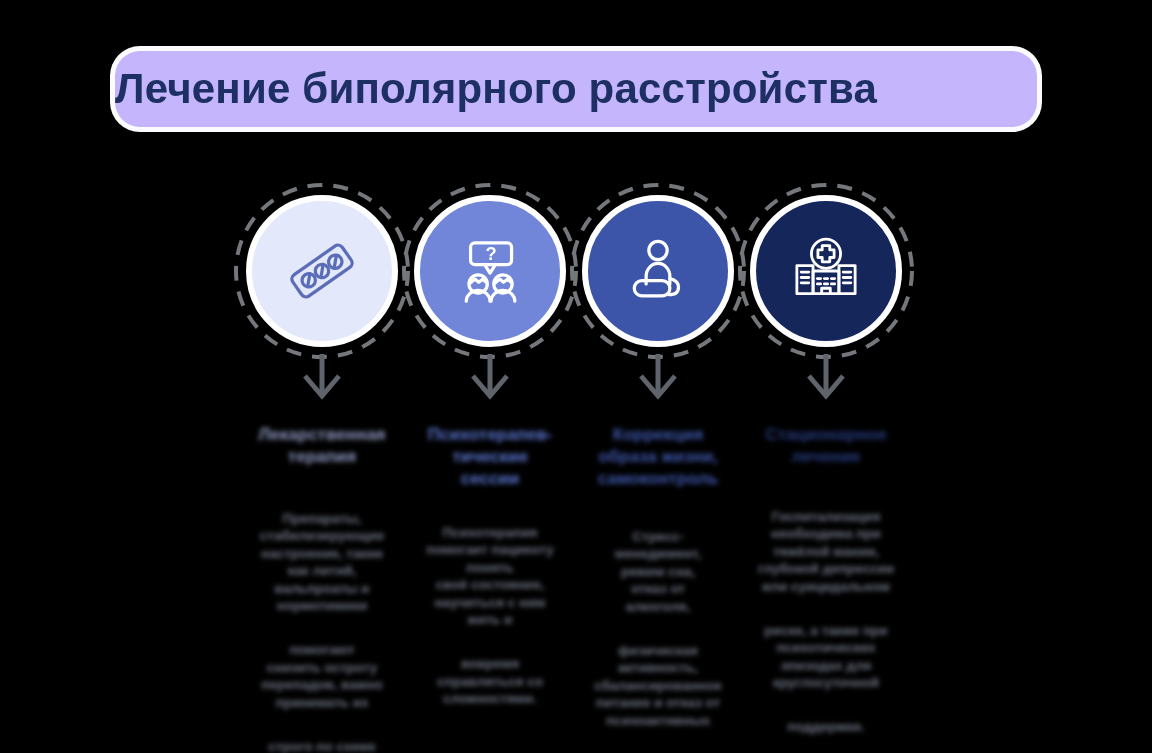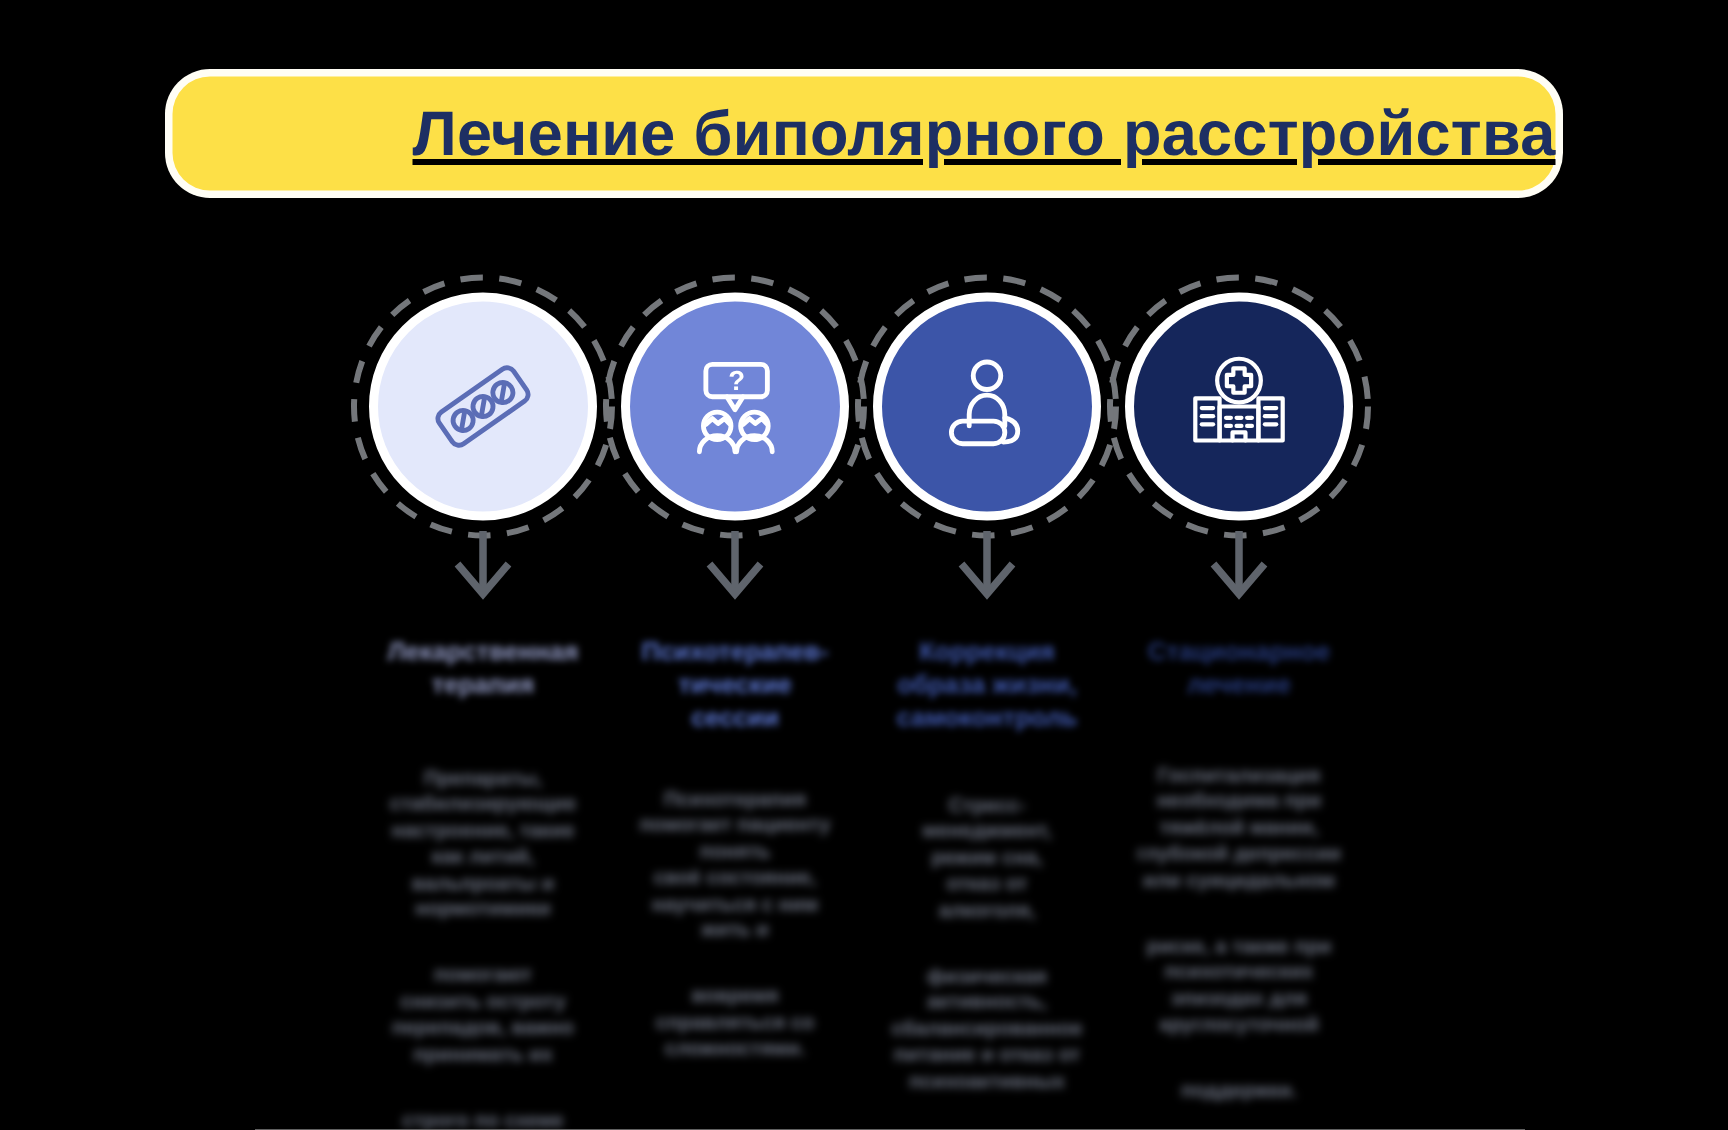--- a/index.html
+++ b/index.html
@@ -4,23 +4,23 @@
 <style>
   html,body{margin:0;padding:0;}
   .stage{
     position:relative;width:1152px;height:753px;overflow:hidden;
     background:#000000;
     font-family:"Liberation Sans",sans-serif;
   }
   
   .title-box{
     position:absolute;left:110px;top:46px;width:932px;height:86px;
-    background:#fde047;border:5px solid rgba(255,255,255,0.95);
+    background:#c4b5fd;border:5px solid rgba(255,255,255,0.95);
     border-radius:30px;box-sizing:border-box;
-    display:flex;align-items:center;justify-content:flex-end;text-decoration:underline;
+    display:flex;align-items:center;justify-content:flex-start;
   }
   .title-text{
     font-size:42px;font-weight:bold;color:#1d2f63;letter-spacing:0.2px;
   }
   
   .item{position:absolute;top:176px;width:190px;height:190px;}
   .ring-svg{position:absolute;left:0;top:0;}
   .circle{
     position:absolute;left:19px;top:19px;width:140px;height:140px;
     border:6px solid #ffffff;border-radius:50%;

